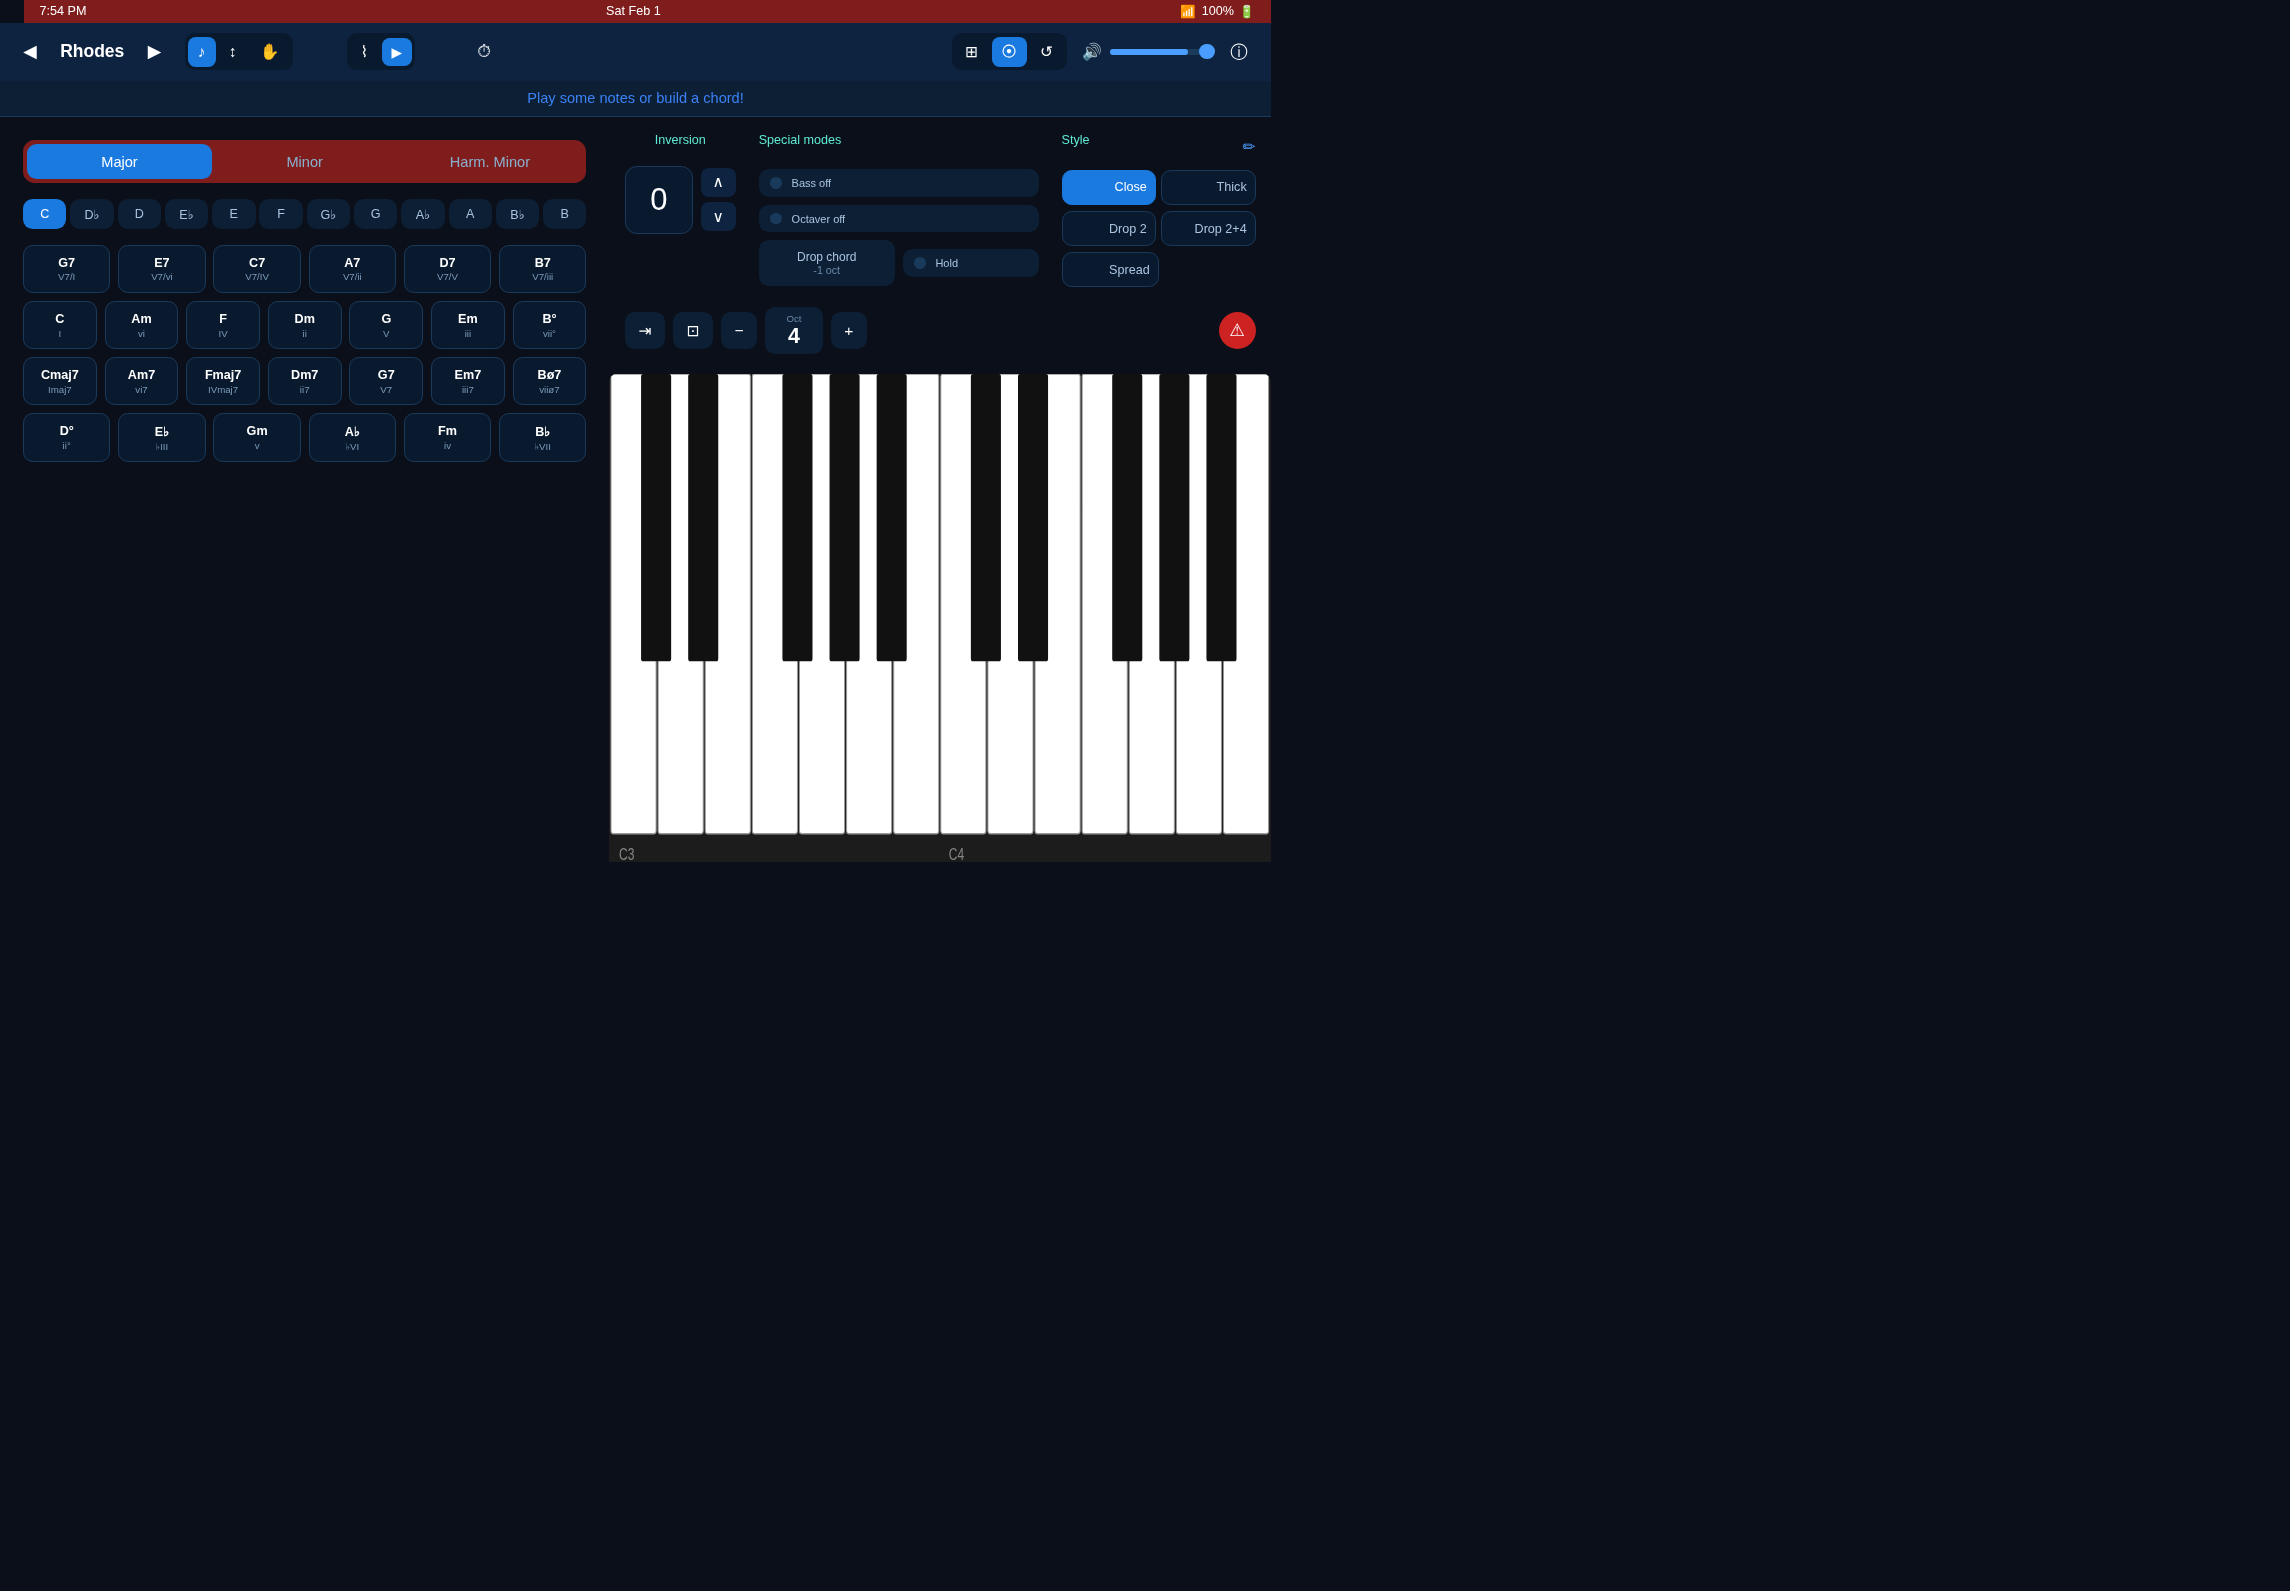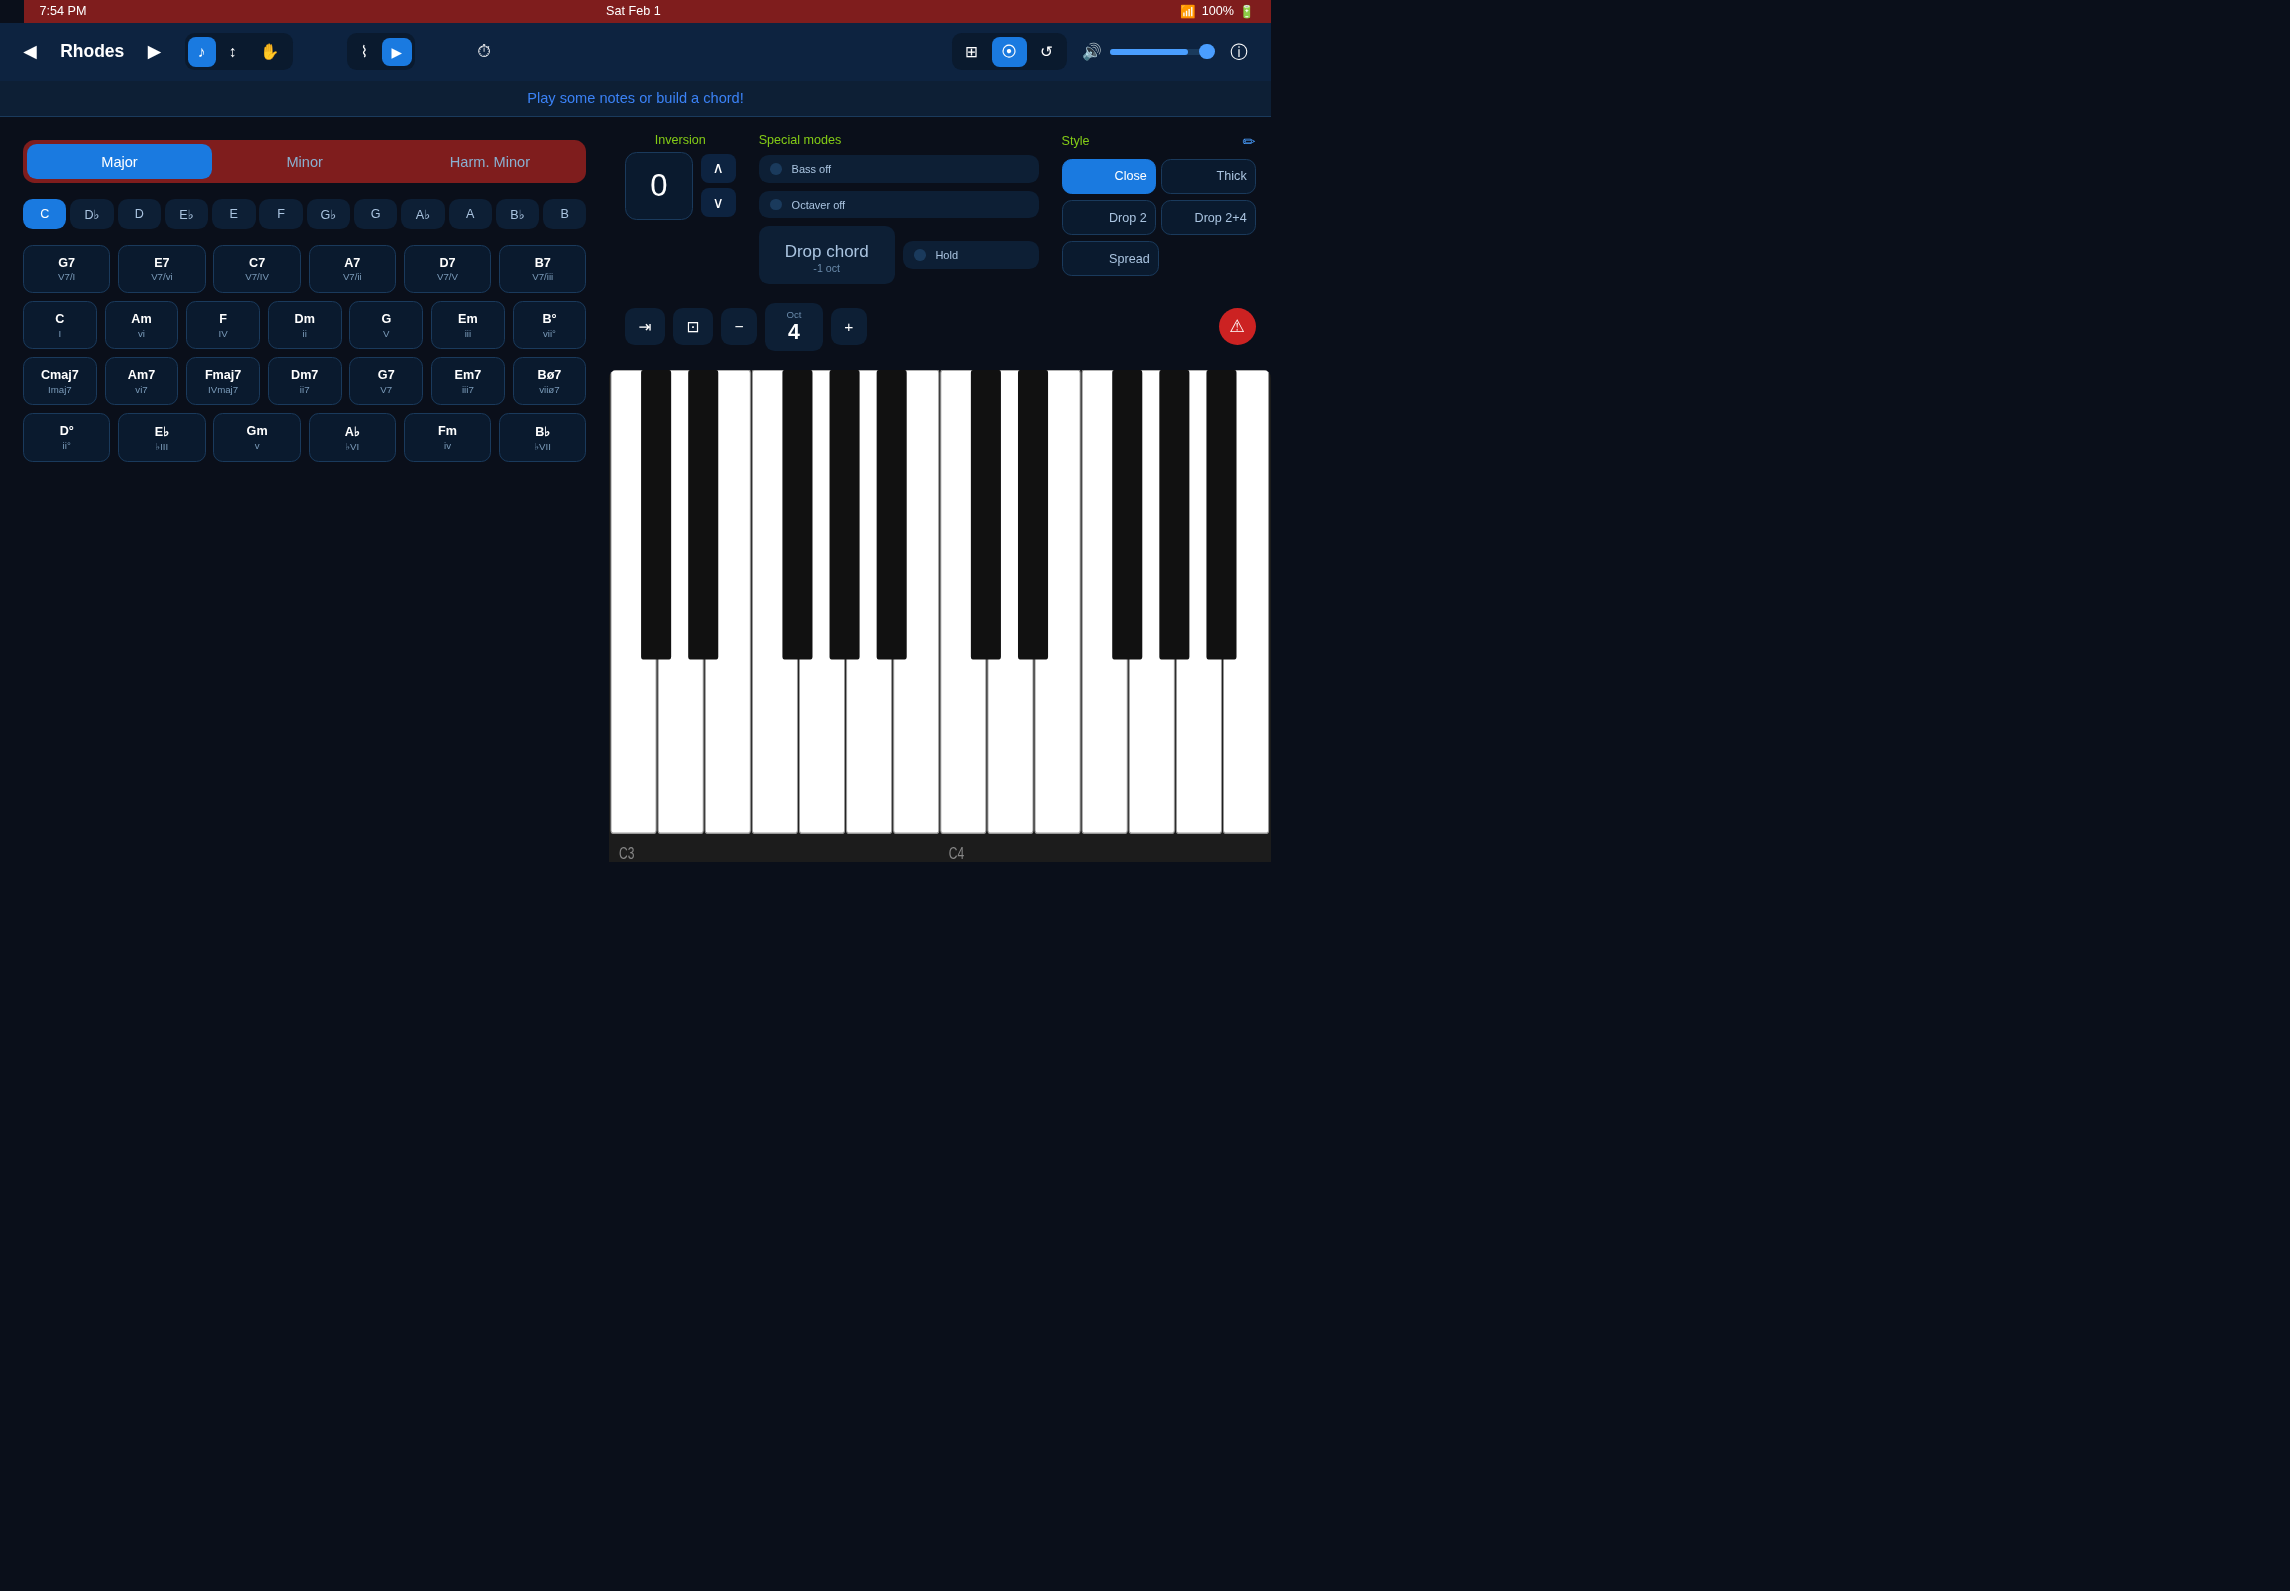--- a/index.html
+++ b/index.html
@@ -232,22 +232,22 @@
 
     
     .inversion-section {
       display: flex;
       flex-direction: column;
       align-items: center;
       gap: 3.9px;
     }
     .section-label {
       font-size: 12.6px;
-      color: #84cc16;
-      margin-bottom: 1px;
+      color: #5eead4;
+      margin-bottom: 15px;
     }
     .inversion-control {
       display: flex;
       gap: 7.8px;
       align-items: center;
     }
     .inversion-display {
       background: #0a1a2e;
       border: 1px solid #1a3a5c;
       border-radius: 11.6px;
@@ -311,23 +311,22 @@
       align-items: center;
       padding: 9.7px 15.5px;
       background: #0d1f35;
       border-radius: 9.7px;
       border: none;
       color: #fff;
       cursor: pointer;
       min-width: 136px;
     }
     .drop-chord-btn .dc-main {
-      font-size: 17px;
+      font-size: 12px;
       color: #aac4e0;
-      margin-top: 6px;
     }
     .drop-chord-btn .dc-sub {
       font-size: 10.7px;
       color: #6a8aaa;
     }
 
     
     .style-section {
       display: flex;
       flex-direction: column;

